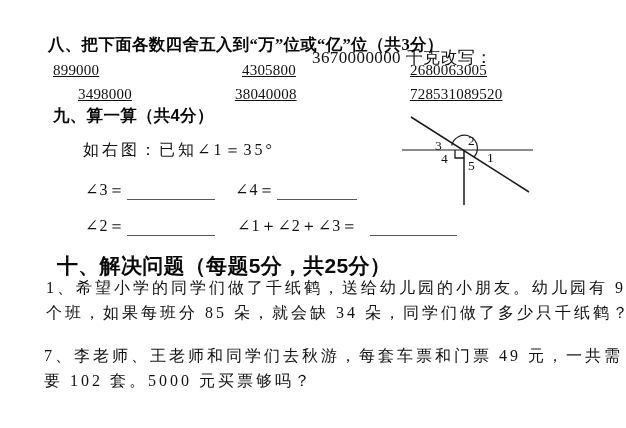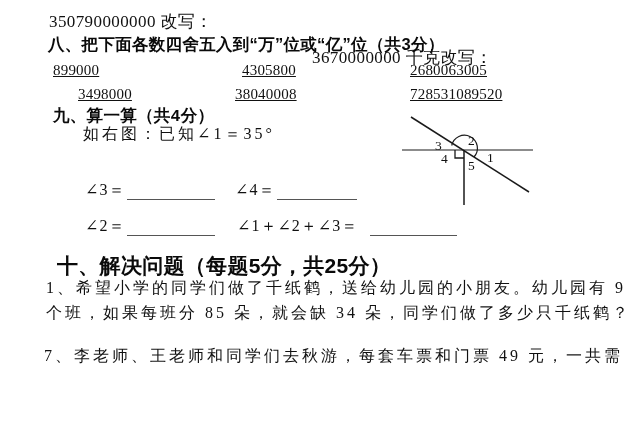--- a/index.html
+++ b/index.html
@@ -34,35 +34,34 @@
     font-family: "Liberation Serif", "DejaVu Serif", serif;
     font-size: 13.5px;
     fill: #111111;
   }
 </style>
 </head>
 <body>
 
 <div class="page">
 
-  <div class="abs plain" style="left:49px; top:10px;">350790000000 改写：</div>
   <div class="abs plain" style="left:312px; top:10px;margin-top:36px;">3670000000 千克改写：</div>
 
-  <div class="abs heading" style="left:48px; top:34px;">八、把下面各数四舍五入到“万”位或“亿”位（共3分）</div>
+  <div class="abs heading" style="left:48px; top:34px;font-family:Liberation Serif, serif;">八、把下面各数四舍五入到“万”位或“亿”位（共3分）</div>
 
   <div class="abs num" style="left:53px;  top:62px;">899000</div>
   <div class="abs num" style="left:235px; top:62px;margin-left:7px;">4305800</div>
   <div class="abs num" style="left:410px; top:62px;">2680063005</div>
   <div class="abs num" style="left:53px;  top:86px;margin-left:25px;">3498000</div>
   <div class="abs num" style="left:235px; top:86px;">38040008</div>
   <div class="abs num" style="left:410px; top:86px;">728531089520</div>
 
-  <div class="abs heading" style="left:53px; top:105px;font-family:Liberation Mono, monospace;">九、算一算（共4分）</div>
+  <div class="abs heading" style="left:53px; top:105px;">九、算一算（共4分）</div>
 
-  <div class="abs body-text" style="left:83px; top:124px;">如右图：已知∠1＝35°</div>
+  <div class="abs body-text" style="left:83px; top:140px;">如右图：已知∠1＝35°</div>
 
   <svg class="abs" style="left:395px; top:105px;" width="145" height="105" viewBox="0 0 145 105">
     <line class="stroke" x1="7" y1="45" x2="138" y2="45" stroke-width="1.2"></line>
     <line class="stroke" x1="16" y1="12" x2="134" y2="87" stroke-width="1.5"></line>
     <line class="stroke" x1="69" y1="45" x2="69" y2="100" stroke-width="1.5"></line>
     <polyline class="stroke" points="60,45 60,53 69,53" stroke-width="1.3"></polyline>
     <path class="stroke" d="M 56.7 40.5 A 13 13 0 1 1 79 52" stroke-width="1.2"></path>
     <text x="40" y="45">3</text>
     <text x="73" y="40">2</text>
     <text x="46" y="58">4</text>
@@ -79,14 +78,15 @@
   <div class="blank" style="left:127px; top:218px; width:88px;"></div>
   <div class="abs angle-label" style="left:237px; top:216px;">∠1＋∠2＋∠3＝</div>
   <div class="blank" style="left:370px; top:218px; width:87px;"></div>
 
   <div class="abs heading" style="left:57px; top:252px; font-size:21px;">十、解决问题（每题5分，共25分）</div>
 
   <div class="abs body-text" style="left:46px; top:278px;">1、希望小学的同学们做了千纸鹤，送给幼儿园的小朋友。幼儿园有 9</div>
   <div class="abs body-text" style="left:46px; top:303px;">个班，如果每班分 85 朵，就会缺 34 朵，同学们做了多少只千纸鹤？</div>
 
   <div class="abs body-text" style="left:44px; top:346px;">7、李老师、王老师和同学们去秋游，每套车票和门票 49 元，一共需</div>
+  <div class="abs body-text" style="left:44px; top:371px;">要 102 套。5000 元买票够吗？</div>
 
 </div>
 
 </body></html>

